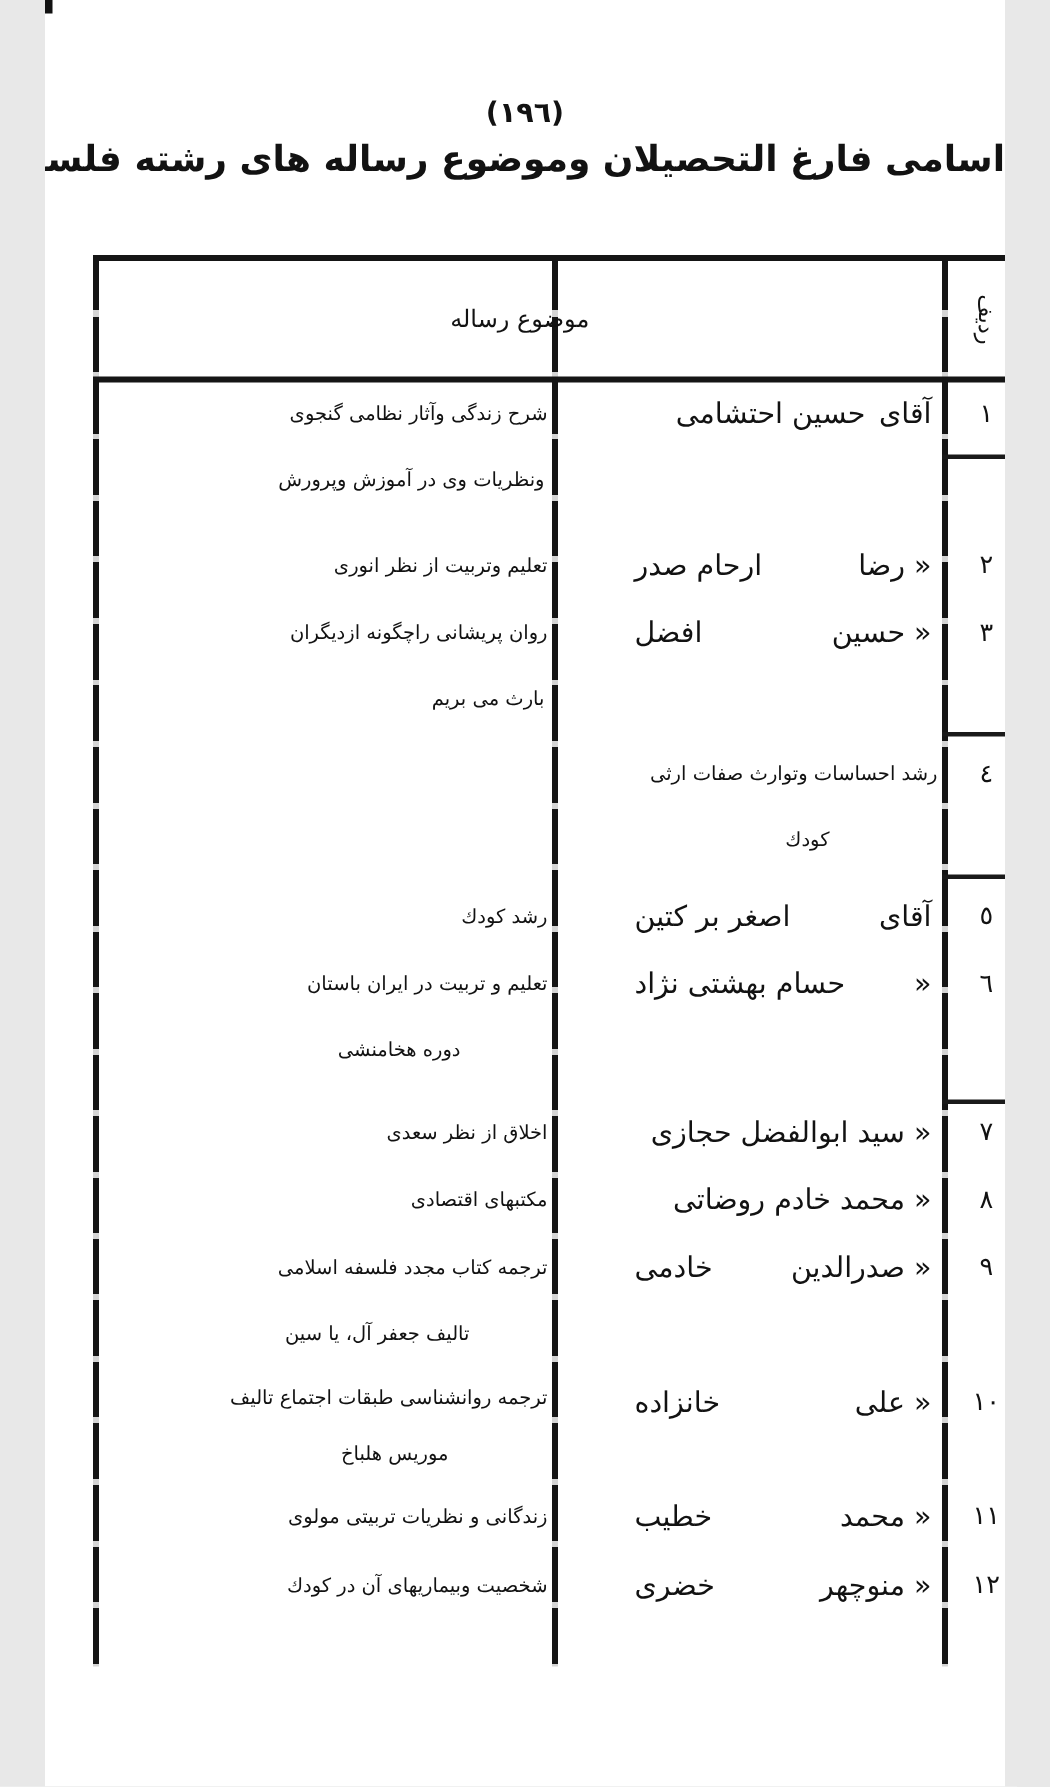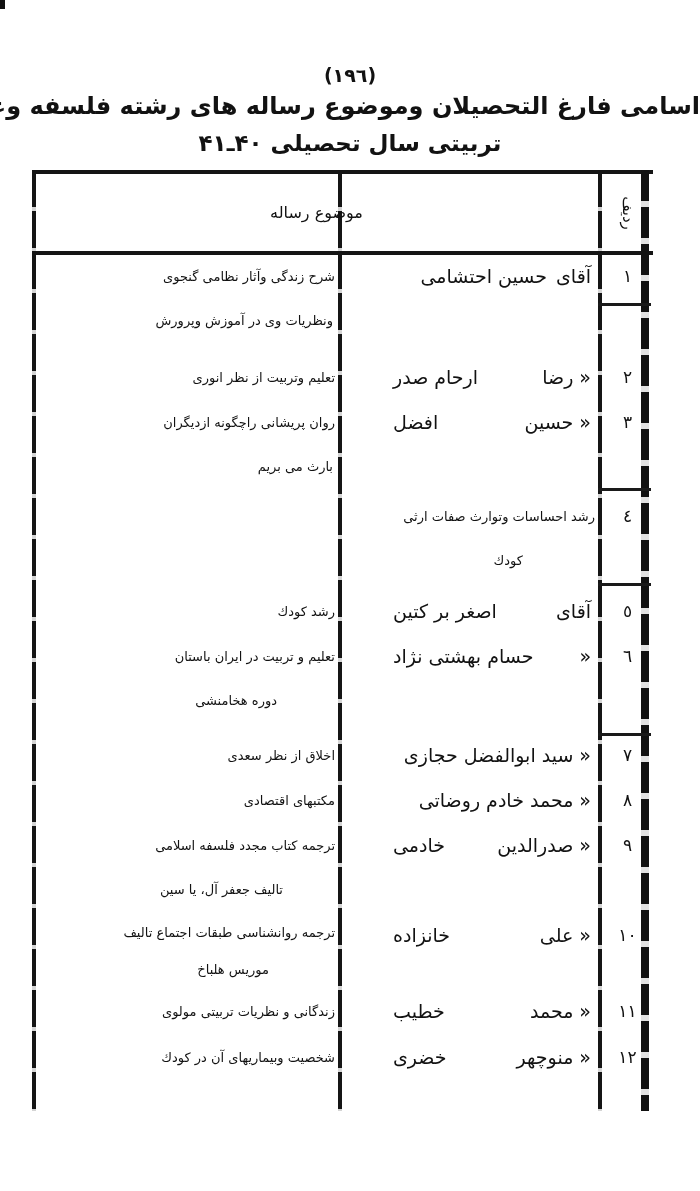--- a/index.html
+++ b/index.html
@@ -1,18 +1,18 @@
 <!DOCTYPE html>
 <html lang="fa" dir="rtl"><head>
 <meta charset="utf-8">
 <style>
   html,body{margin:0;padding:0;background:#e8e8e8;}
   .page{
     position:relative;
-    width:700px;height:1191px;
+    width:640px;height:1191px;
     margin:0 auto;
     background:#ffffff;
     color:#121212;
     font-family:"DejaVu Sans", sans-serif;
     direction:rtl;
     overflow:hidden;
   }
   .corner-mark{position:absolute;top:0;left:0;width:5px;height:9px;background:#111;}
   .page-number{
     position:absolute;top:64px;left:0;right:0;
@@ -58,21 +58,20 @@
   .sline.tight{line-height:37px;}
 </style>
 </head>
 <body>
 
 <div class="page">
   <div class="corner-mark"></div>
 
   <div class="page-number">(١٩٦)</div>
   <div class="title l1">اسامی فارغ التحصیلان وموضوع رساله های رشته فلسفه وعلوم</div>
-  <div class="title l2">تربیتی سال تحصیلی ۴۰‏ـ‏۴۱</div>
 
   <div class="tablewrap">
 
     <div class="hline topline"></div>
     <div class="hline headline"></div>
     <div class="vline" style="left:0;"></div>
     <div class="vline" style="left:306px;"></div>
     <div class="vline" style="left:566px;"></div>
     <div class="vline right" style="left:609px;"></div>
     <div class="numsep" style="top:135px;"></div>

